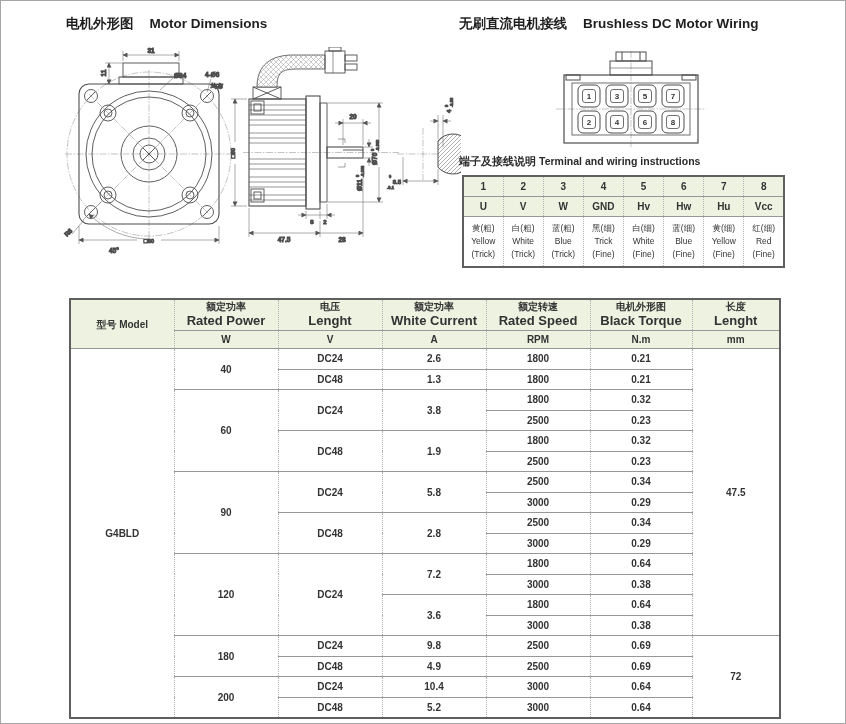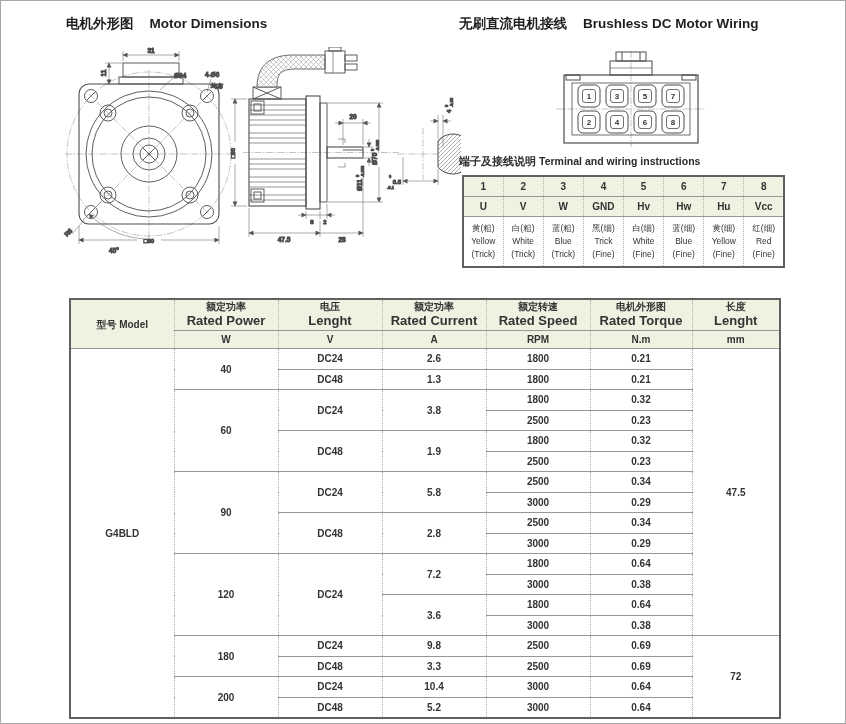--- a/index.html
+++ b/index.html
@@ -418,29 +418,29 @@
           <th>
             <div>额定功率</div>
             <div class="en">Rated Power</div>
           </th>
           <th>
             <div>电压</div>
             <div class="en">Lenght</div>
           </th>
           <th>
             <div>额定功率</div>
-            <div class="en">Rated Current</div>
+            <div class="en">White Current</div>
           </th>
           <th>
             <div>额定转速</div>
             <div class="en">Rated Speed</div>
           </th>
           <th>
             <div>电机外形图</div>
-            <div class="en">Rated Torque</div>
+            <div class="en">Black Torque</div>
           </th>
           <th>
             <div>长度</div>
             <div class="en">Lenght</div>
           </th>
         </tr>
         <tr class="hrow2">
           <th>W</th>
           <th>V</th>
           <th>A</th>
@@ -530,21 +530,21 @@
         <tr>
           <td rowspan="2">180</td>
           <td>DC24</td>
           <td>9.8</td>
           <td>2500</td>
           <td>0.69</td>
           <td rowspan="4">72</td>
         </tr>
         <tr>
           <td>DC48</td>
-          <td>3.3</td>
+          <td>4.9</td>
           <td>2500</td>
           <td>0.69</td>
         </tr>
         <tr>
           <td rowspan="2">200</td>
           <td>DC24</td>
           <td>10.4</td>
           <td>3000</td>
           <td>0.64</td>
         </tr>

